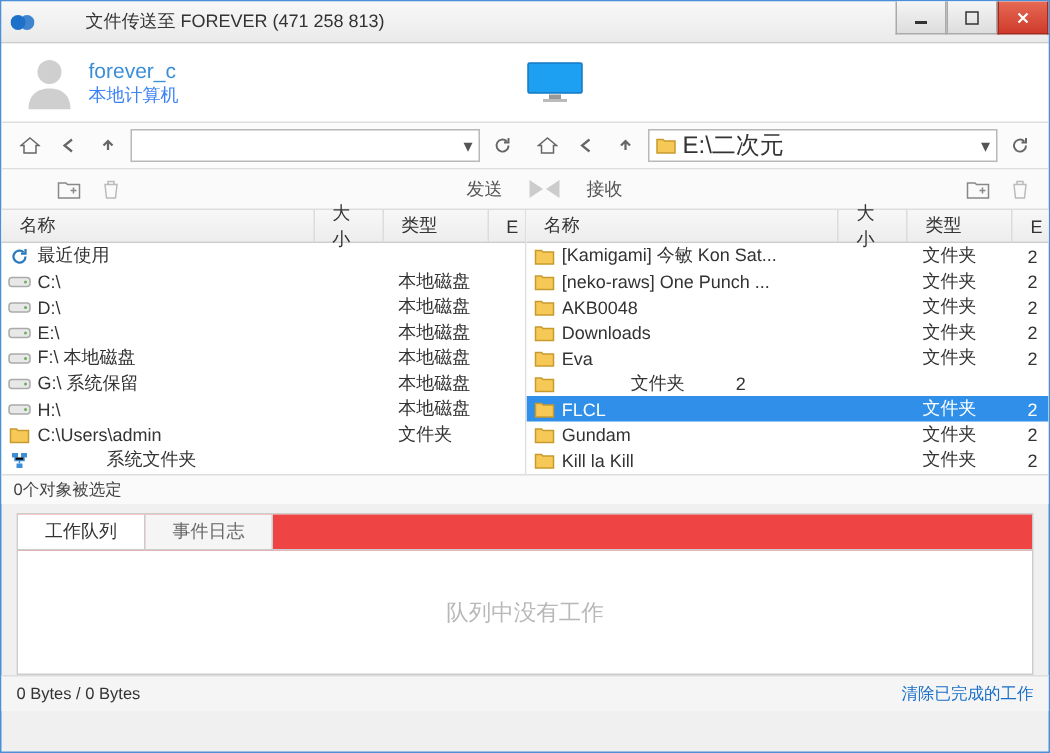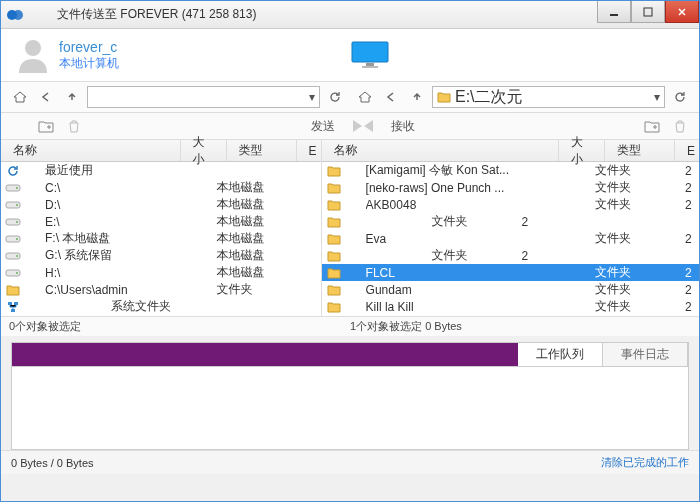--- a/index.html
+++ b/index.html
@@ -30,31 +30,31 @@
   .columns-row { display: flex; height: 176px; }
   .col { flex: 1; display: flex; flex-direction: column; border-right: 1px solid #ddd; background: #fff; }
   .col:last-child { border-right: none; }
   .col-header { display: flex; background: linear-gradient(#f7f7f7,#ededed); border-bottom: 1px solid #ccc; height: 22px; font-size: 12px; color: #333; }
   .ch { padding: 0 12px; display: flex; align-items: center; border-right: 1px solid #dcdcdc; }
   .ch.name { flex: 1.5; }
   .ch.size { width: 46px; justify-content: flex-end; }
   .ch.type { width: 70px; }
   .ch.last { width: 14px; border-right: none; }
   .rows { flex: 1; overflow: hidden; }
-  .row { display: flex; height: 17px; align-items: center; color: #333; gap: 20px; }
+  .row { display: flex; height: 17px; align-items: center; color: #333; }
   .row.selected { background: #2f8fe9; color: #fff; }
   .row .ic { width: 16px; height: 16px; margin: 0 4px; display: flex; align-items: center; justify-content: center; }
   .row .nm { flex: 1.5; white-space: nowrap; overflow: hidden; text-overflow: ellipsis; font-size: 12px; }
   .row .sz { width: 46px; text-align: right; padding-right: 6px; font-size: 12px; }
   .row .tp { width: 70px; font-size: 12px; }
   .row .ls { width: 14px; font-size: 12px;}
   .status-strip { display: flex; font-size: 11px; color: #444; padding: 2px 8px; background: #fafafa; border-top: 1px solid #ddd; }
   .status-strip > div { flex: 1; }
   .tabs-card { margin: 6px 10px 0 10px; border: 1px solid #ccc; background: #fff; height: 108px; display: flex; flex-direction: column; }
-  .tabbar { display: flex; border-bottom: 1px solid #ccc; background: #701a75; height: 24px; justify-content: flex-end; }
+  .tabbar { display: flex; border-bottom: 1px solid #ccc; background: #ef4444; height: 24px; }
   .tab { padding: 0 18px; display: flex; align-items: center; font-size: 12px; color: #333; border-right: 1px solid #ccc; background: #fff; }
   .tab.inactive { background: #f5f5f5; color: #666; }
   .queue-body { flex: 1; display: flex; align-items: center; justify-content: center; color: #b8b8b8; font-size: 15px; }
   .footer { display: flex; align-items: center; padding: 4px 10px; font-size: 11px; border-top: 1px solid #ddd; background: #f5f5f5; }
   .footer .left { flex: 1; color: #333; }
   .footer .mid { color: #333; }
   .footer .link { color: #1a6fc9; margin-left: 16px; cursor: pointer; }
   .tri-r { width:0;height:0;border-top:6px solid transparent;border-bottom:6px solid transparent;border-left:9px solid #ccc;}
   .tri-l { width:0;height:0;border-top:6px solid transparent;border-bottom:6px solid transparent;border-right:9px solid #ccc;}
   svg { display: block; }
@@ -378,20 +378,21 @@
             <span class="sz"></span>
             <span class="tp">文件夹</span>
             <span class="ls">2</span>
           </div>
           <div class="row">
             <span class="ic">
               <svg width="14" height="12" viewBox="0 0 14 12">
                 <path d="M1 2h4l1 1h7v8H1z" fill="#f6c957" stroke="#c79a2e"></path>
               </svg>
             </span>
+            <span class="nm">Downloads</span>
             <span class="sz"></span>
             <span class="tp">文件夹</span>
             <span class="ls">2</span>
           </div>
           <div class="row">
             <span class="ic">
               <svg width="14" height="12" viewBox="0 0 14 12">
                 <path d="M1 2h4l1 1h7v8H1z" fill="#f6c957" stroke="#c79a2e"></path>
               </svg>
             </span>
@@ -447,28 +448,28 @@
             <span class="ic"></span>
             <span class="sz"></span>
             <span class="tp">文件夹</span>
           </div>
         </div>
     </div>
   </div>
 
   <div class="status-strip">
     <div>0个对象被选定</div>
-    <div>1个对象被选定  0 Bytes</div>
   </div>
 
   <div class="tabs-card">
     <div class="tabbar">
       <div class="tab">工作队列</div>
       <div class="tab inactive">事件日志</div>
     </div>
+    <div class="queue-body">队列中没有工作</div>
   </div>
 
   <div class="footer">
     <span class="left">0 Bytes / 0 Bytes</span>
     <span class="link">清除已完成的工作</span>
   </div>
 
 </div>
 
 </body></html>

